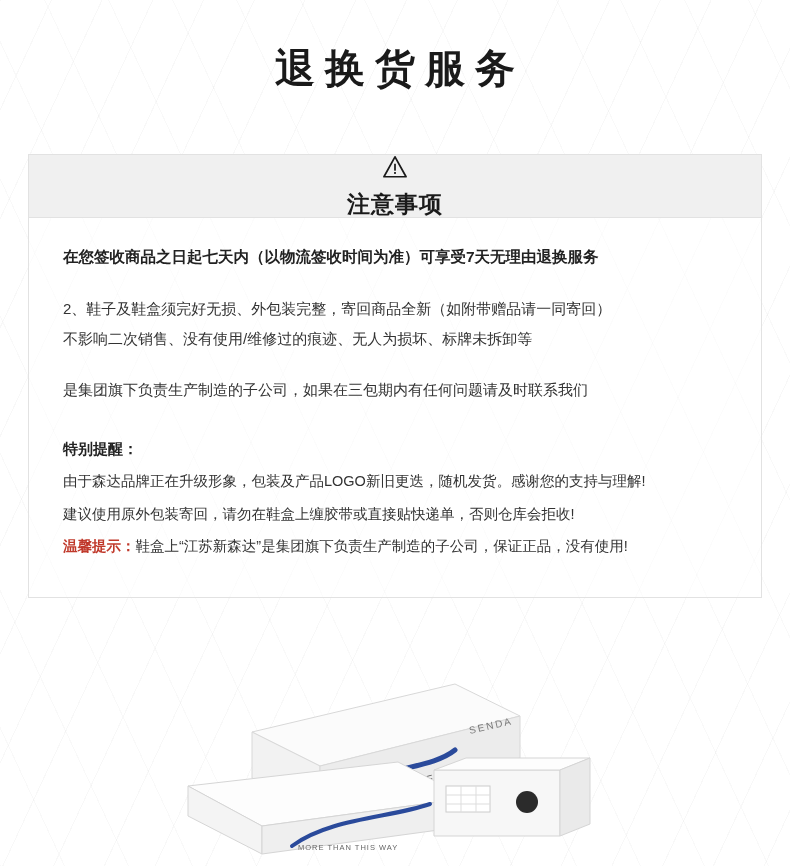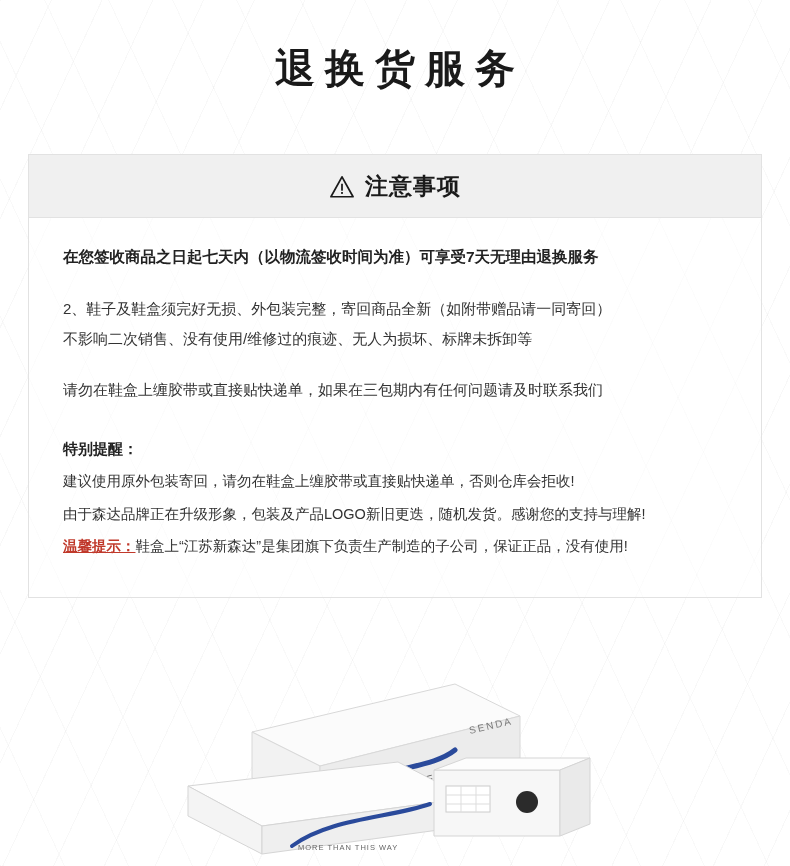--- a/index.html
+++ b/index.html
@@ -58,20 +58,21 @@
   }
 
   .card-header {
     height: 62px;
     background: #f0f0f0;
     border-bottom: 1px solid #e2e2e2;
     display: flex;
     align-items: center;
     justify-content: center;
     gap: 10px;
+    flex-direction: column;
   }
   .warn-icon {
     display: inline-block;
     width: 26px;
     height: 26px;
     position: relative;
     top: 1px;
   }
   .card-header .hdr-text {
     font-size: 23px;
@@ -123,21 +124,20 @@
   }
   .tip-line {
     font-size: 14.5px;
     line-height: 2.25;
     color: #333333;
     white-space: nowrap;
   }
   .tip-label {
     color: #c0392b;
     font-weight: bold;
-    text-decoration: underline;
   }
 
   
   .illustration {
     position: absolute;
     left: 0;
     top: 658px;
     width: 790px;
     height: 208px;
   }
@@ -166,27 +166,27 @@
 
       <div class="lead">在您签收商品之日起七天内（以物流签收时间为准）可享受7天无理由退换服务</div>
 
 
       <div class="clause">
         <div class="line">2、鞋子及鞋盒须完好无损、外包装完整，寄回商品全新（如附带赠品请一同寄回）</div>
         <div class="line indent">不影响二次销售、没有使用/维修过的痕迹、无人为损坏、标牌未拆卸等</div>
       </div>
 
       <div class="clause">
-        <div class="line indent">请勿在鞋盒上缠胶带或直接贴快递单，如果在三包期内有任何问题请及时联系我们</div>
+        <div class="line indent">是集团旗下负责生产制造的子公司，如果在三包期内有任何问题请及时联系我们</div>
       </div>
 
       <div class="note-block">
         <div class="note-title">特别提醒：</div>
+        <div class="note-line">由于森达品牌正在升级形象，包装及产品LOGO新旧更迭，随机发货。感谢您的支持与理解!</div>
         <div class="note-line">建议使用原外包装寄回，请勿在鞋盒上缠胶带或直接贴快递单，否则仓库会拒收!</div>
-        <div class="note-line">由于森达品牌正在升级形象，包装及产品LOGO新旧更迭，随机发货。感谢您的支持与理解!</div>
         <div class="tip-line">
           <span class="tip-label">温馨提示：</span><span>鞋盒上“江苏新森达”是集团旗下负责生产制造的子公司，保证正品，没有使用!</span>
         </div>
       </div>
 
     </div>
   </div>
 
   <div class="illustration">
     <svg viewBox="0 0 790 208" width="790" height="208">

